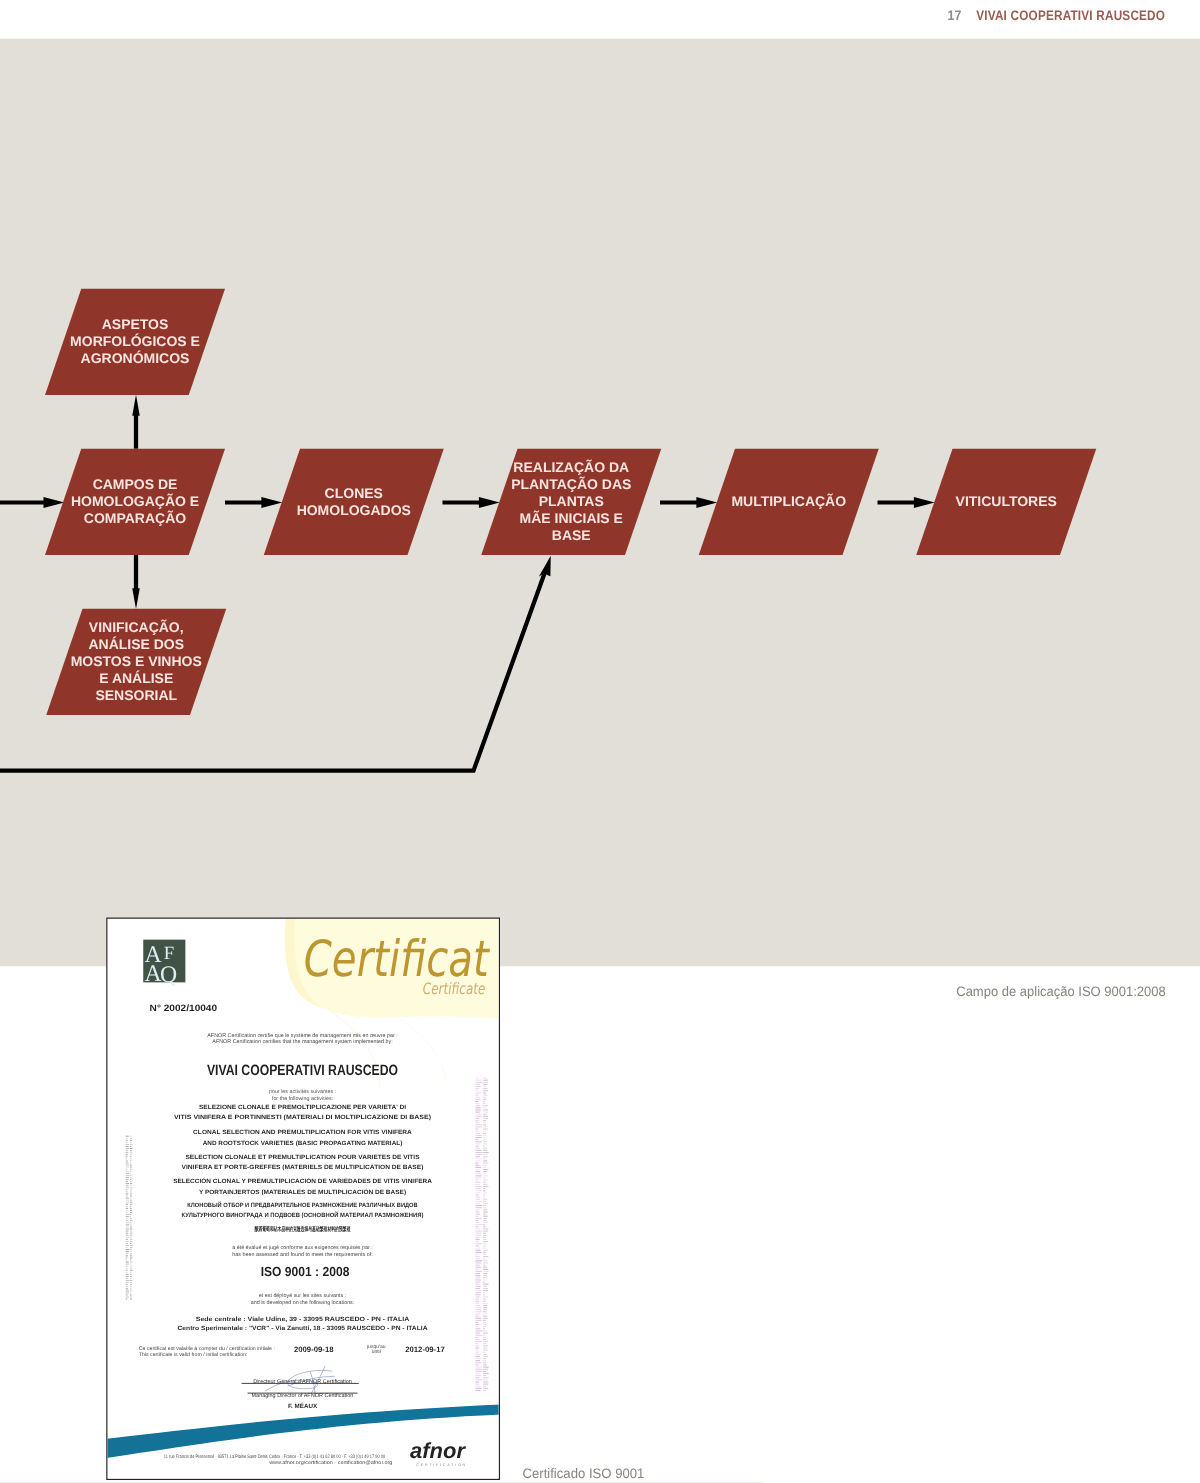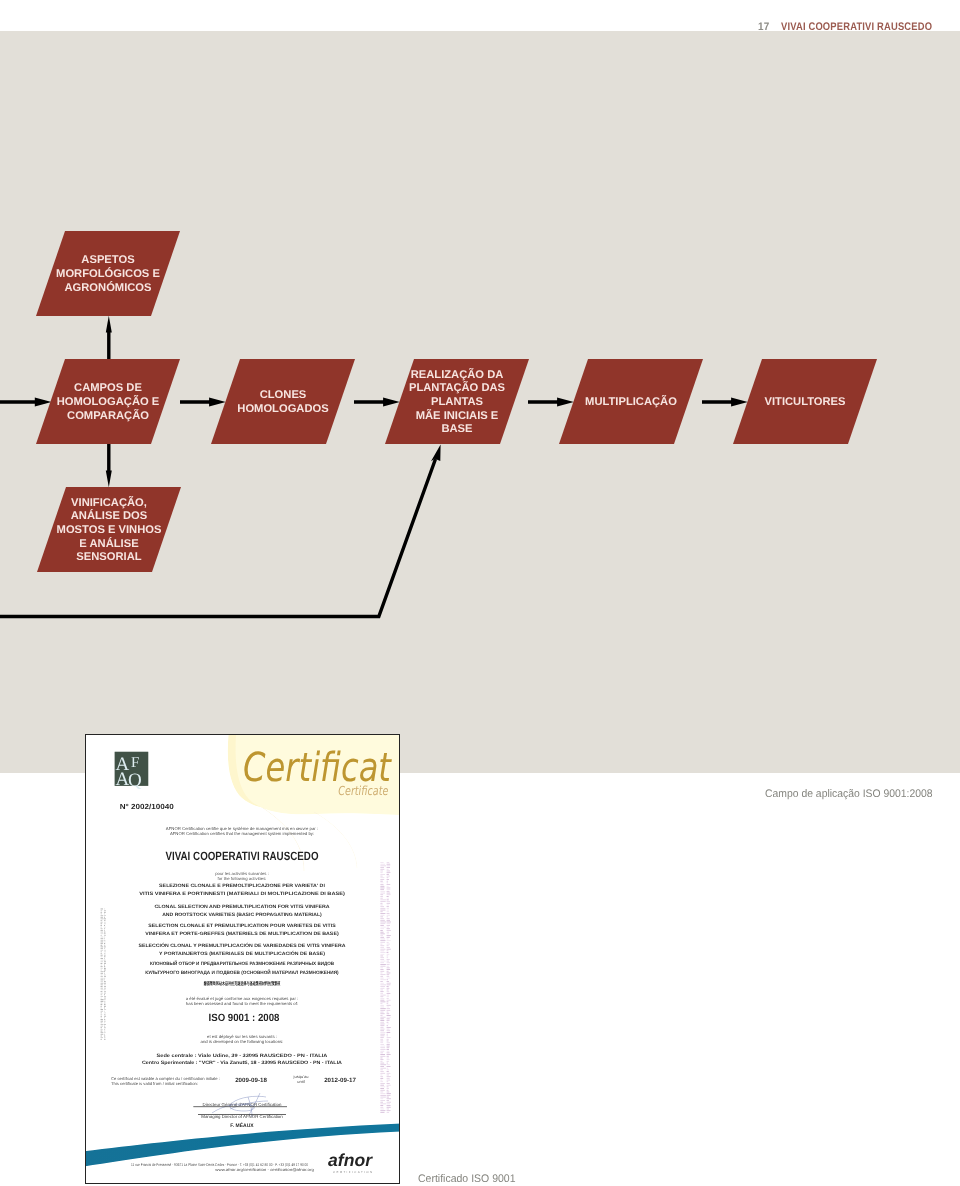--- a/index.html
+++ b/index.html
@@ -1,19 +1,19 @@
 <!DOCTYPE html>
 <html><head>
 <meta charset="utf-8">
 <style>
   html,body{margin:0;padding:0;}
   body{width:960px;height:1186px;background:#ffffff;-webkit-font-smoothing:antialiased;text-rendering:geometricPrecision;font-family:"Liberation Sans",sans-serif;overflow:hidden;position:relative;}
   .page{position:absolute;inset:0;}
   .grayband{position:absolute;left:0;top:31px;width:960px;height:742px;background:#e2dfd8;}
-  .header{position:absolute;top:16px;left:0;width:868px;height:31px;}
+  .header{position:absolute;top:2px;left:0;width:868px;height:31px;}
   .hdr-num{position:absolute;left:758px;top:5px;font-size:11px;color:#8e8d87;font-weight:700;letter-spacing:.2px;white-space:nowrap;transform:scaleX(0.9);transform-origin:left top;}
   .hdr-title{position:absolute;left:781px;top:5px;font-size:11px;color:#9b5b50;font-weight:700;letter-spacing:.2px;white-space:nowrap;transform:scaleX(0.853);transform-origin:left top;}
   svg.flow{position:absolute;left:0;top:0;width:960px;height:780px;}
   .ptxt{fill:#f7e4e0;-webkit-font-smoothing:antialiased;font-family:"Liberation Sans",sans-serif;font-weight:700;text-anchor:middle;}
   .cert{position:absolute;left:85px;top:734px;width:315px;height:450px;background:#fff;border:1.2px solid #242424;box-sizing:border-box;overflow:hidden;}
   .cert svg{display:block;width:100%;height:100%;}
   .cert .blurlayer{filter:blur(0.45px) contrast(0.95) brightness(1.045);}
   .ct{}
   .caption{position:absolute;font-size:11px;color:#85857f;font-family:"Liberation Sans",sans-serif;white-space:nowrap;transform-origin:left top;}
 </style>

